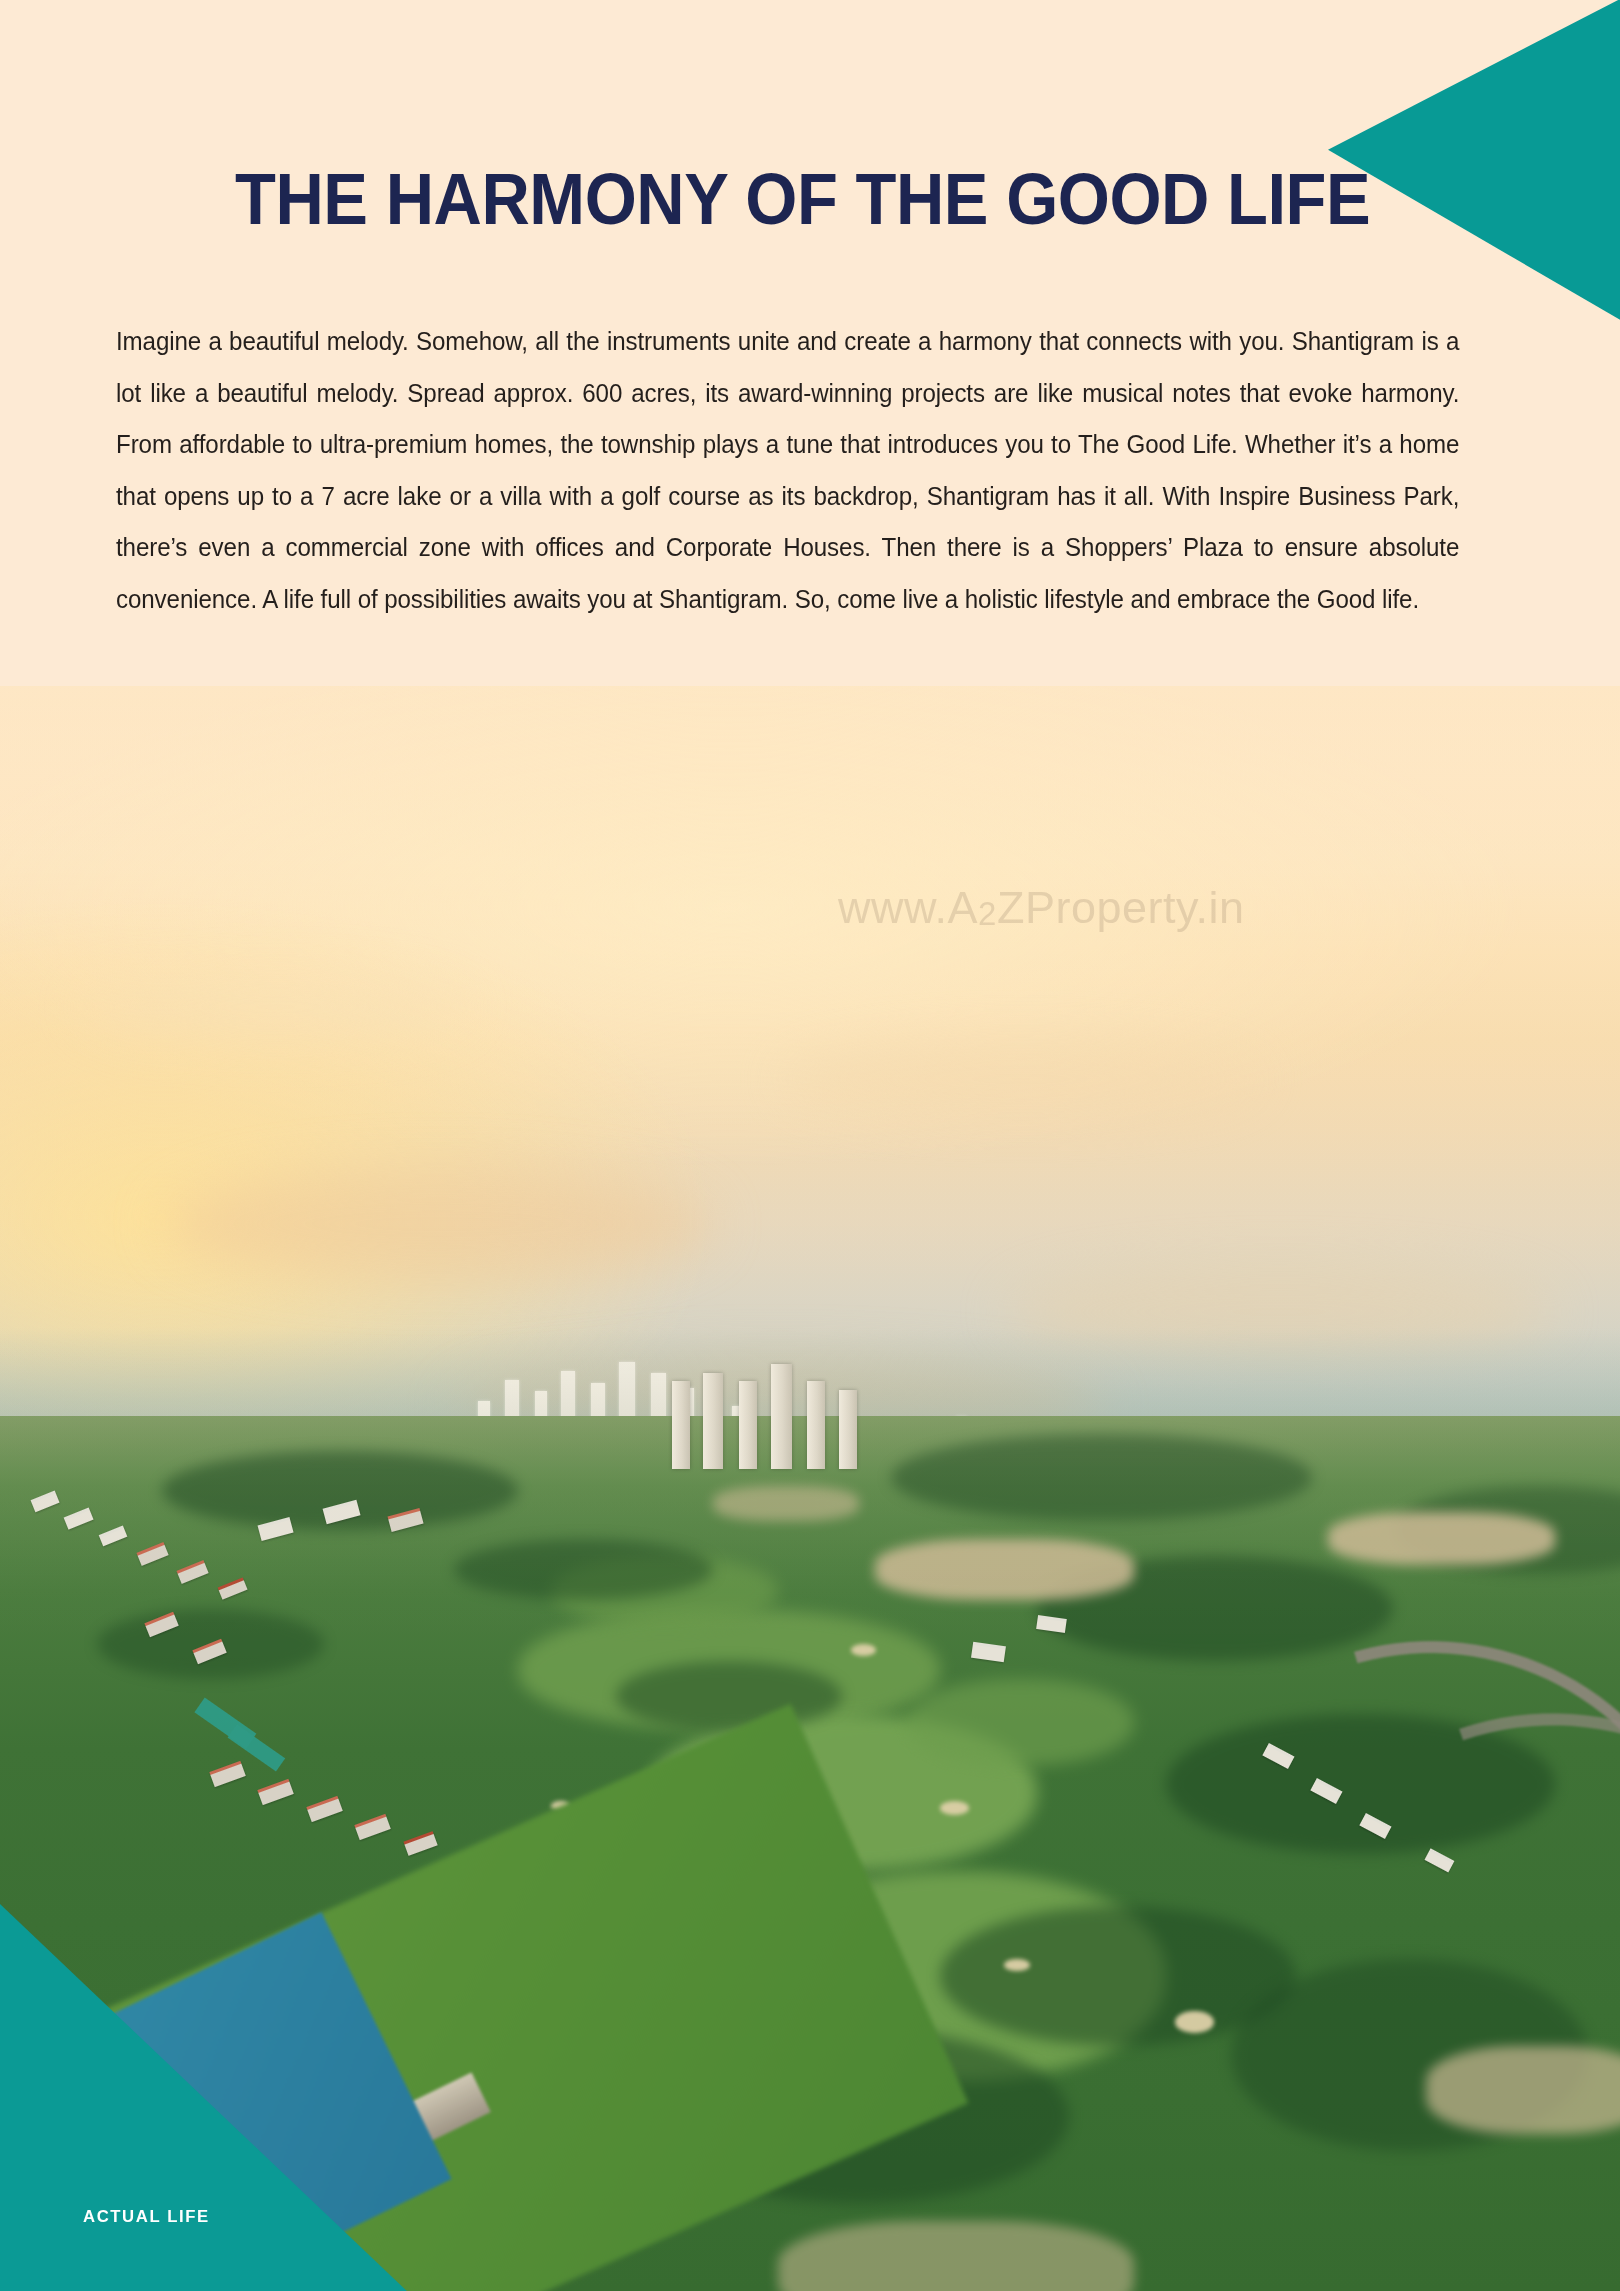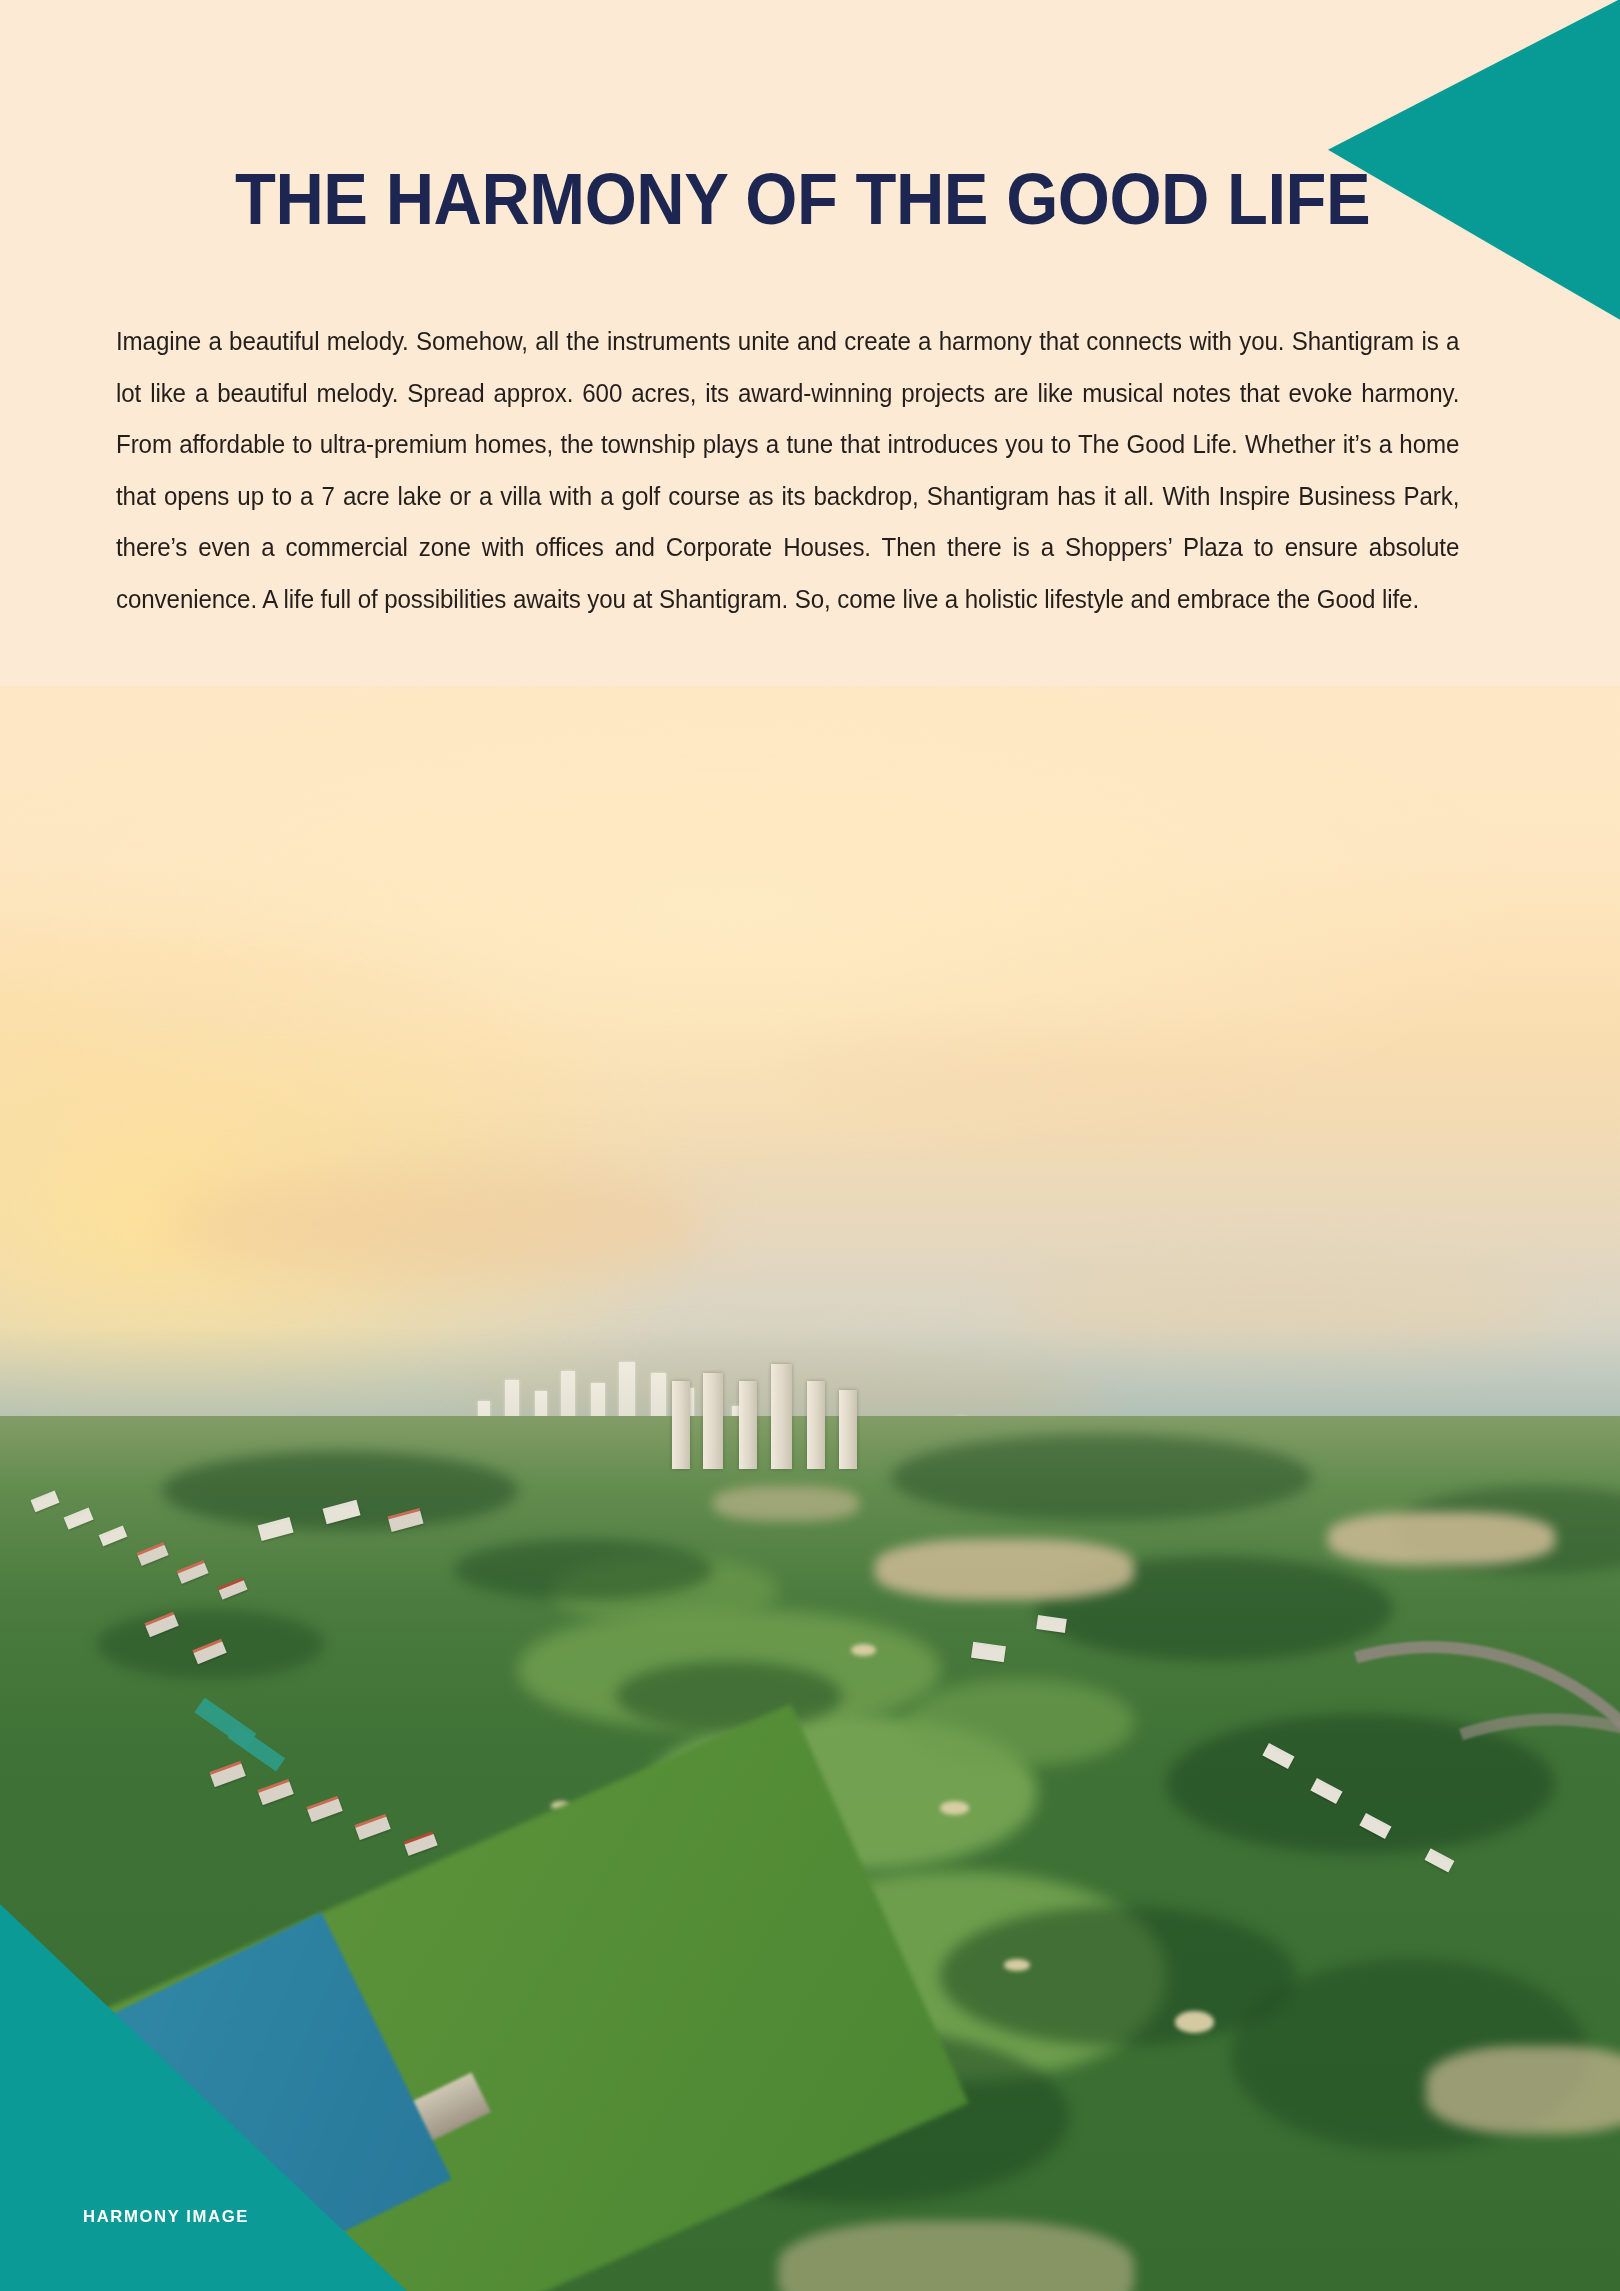--- a/index.html
+++ b/index.html
@@ -449,24 +449,25 @@
       <div class="road-curve" style="right:-14%; top:34%; width:36%; height:66%; transform:rotate(26deg); opacity:.7;"></div>
 
       <div class="meadow"></div>
       <div class="lake-bank"></div>
       <div class="lake"></div>
     </div>
 
     <div class="photo-haze"></div>
   </div>
 
+  <div class="wm-top"><span>www.A</span><span class="sub">2</span><span>ZProperty.in</span></div>
 
 
   <div class="corner-chevron"></div>
   <div class="corner-triangle"></div>
 
-  <div class="actual-image-label">HARMONY IMAGE</div>
+  <div class="actual-image-label">ACTUAL LIFE</div>
 
   <h1 class="headline">THE HARMONY OF THE GOOD LIFE</h1>
   <p class="body-copy">Imagine a beautiful melody. Somehow, all the instruments unite and create a harmony that connects with you. Shantigram is a lot like a beautiful melody. Spread approx. 600 acres, its award-winning projects are like musical notes that evoke harmony. From affordable to ultra-premium homes, the township plays a tune that introduces you to The Good Life. Whether it’s a home that opens up to a 7 acre lake or a villa with a golf course as its backdrop, Shantigram has it all. With Inspire Business Park, there’s even a commercial zone with offices and Corporate Houses. Then there is a Shoppers’ Plaza to ensure absolute convenience. A life full of possibilities awaits you at Shantigram. So, come live a holistic lifestyle and embrace the Good life.</p>
 
 </div>
 
 
 </body></html>

